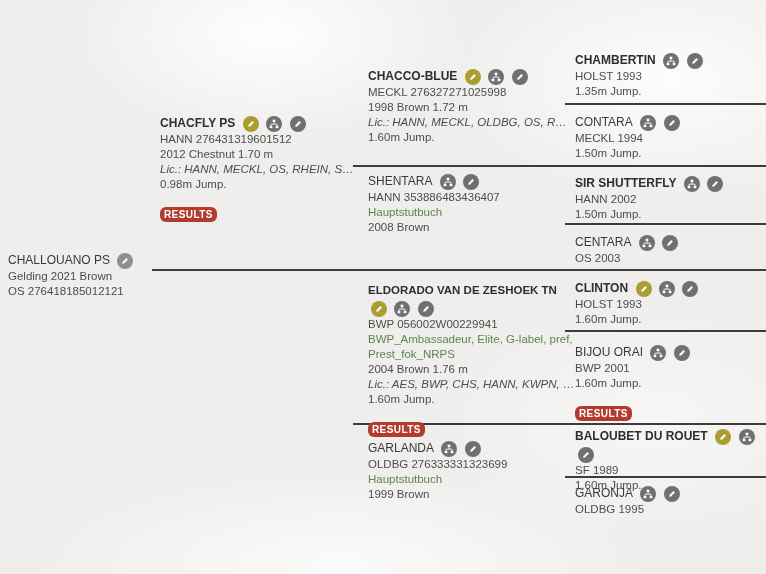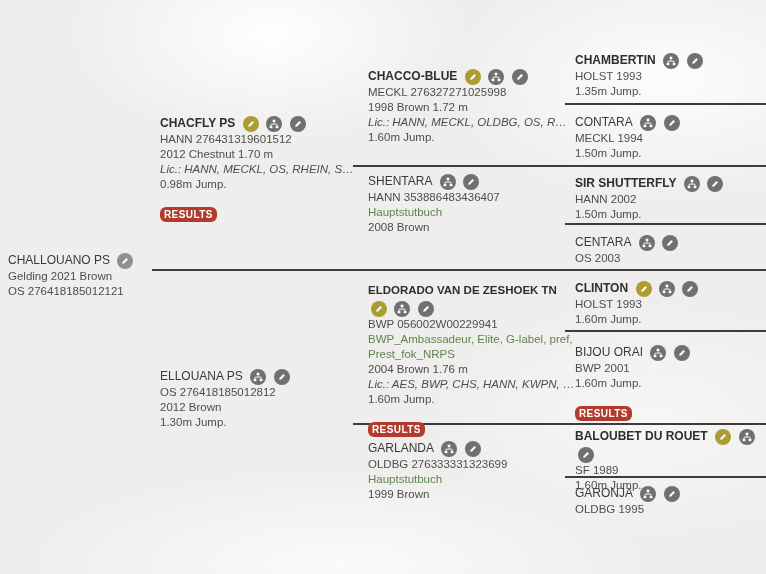--- a/index.html
+++ b/index.html
@@ -88,38 +88,20 @@
           </svg>
         </span>
     </div>
     <div class="ln">HANN 276431319601512</div>
     <div class="ln">2012 Chestnut 1.70 m</div>
     <div class="ln it">Lic.: HANN, MECKL, OS, RHEIN, Südd.Verb., ...</div>
     <div class="ln">0.98m Jump.</div>
     <span class="badge">RESULTS</span>
   </div>
 
-  <div class="horse" style="left:160px;top:367px;width:195px">
-    <div class="trow">
-      <span class="hname plain">ELLOUANA PS</span>
-      <span class="icn">
-          <svg width="10" height="10" viewBox="0 0 12 12">
-            <use href="#g-tree"></use>
-          </svg>
-        </span>
-      <span class="icn">
-          <svg width="10" height="10" viewBox="0 0 12 12">
-            <use href="#g-pencil"></use>
-          </svg>
-        </span>
-    </div>
-    <div class="ln">OS 276418185012812</div>
-    <div class="ln">2012 Brown</div>
-    <div class="ln">1.30m Jump.</div>
-  </div>
 
   <div class="horse" style="left:368px;top:67px;width:200px">
     <div class="trow">
       <span class="hname">CHACCO-BLUE</span>
       <span class="icn gold">
           <svg width="10" height="10" viewBox="0 0 12 12">
             <use href="#g-pencil"></use>
           </svg>
         </span>
       <span class="icn">

